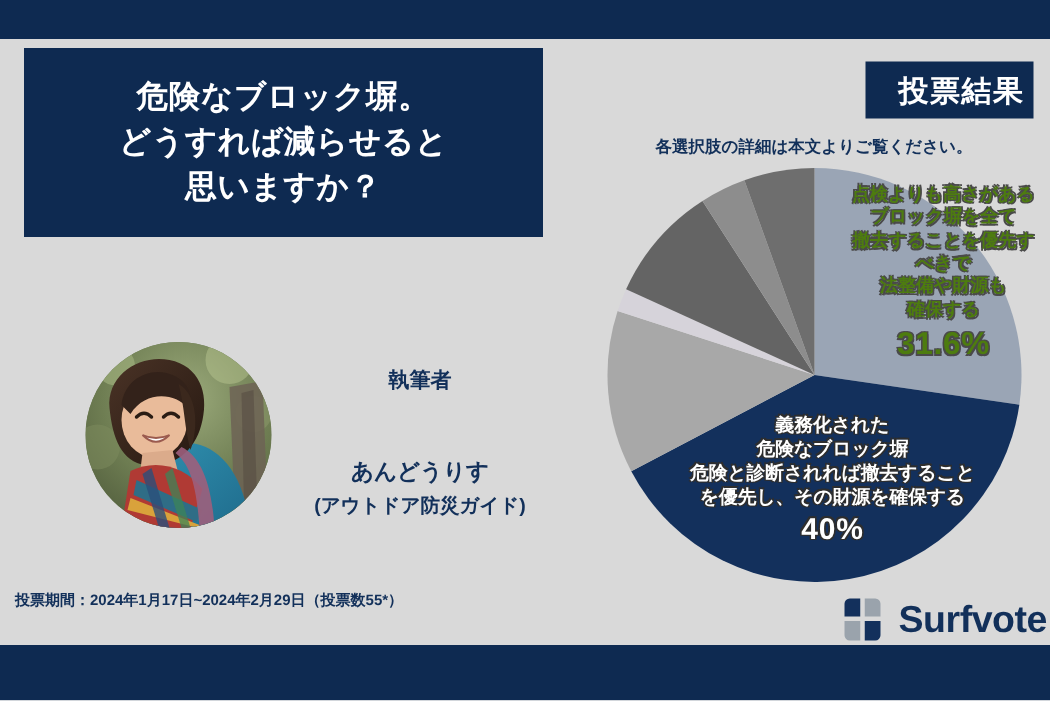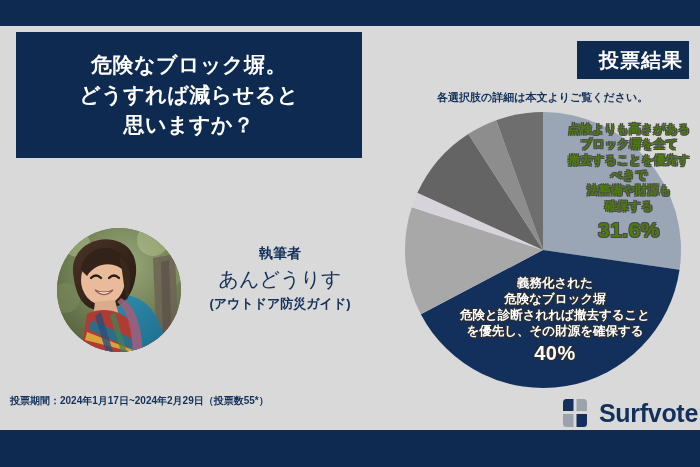--- a/index.html
+++ b/index.html
@@ -68,23 +68,24 @@
     width: 180px;
     text-align: center;
     color: #12305a;
   }
   .author-role {
     font-size: 14px;
     font-weight: bold;
     line-height: 1.5;
   }
   .author-name {
-    font-size: 20px;
-    font-weight: normal;
+    font-size: 15px;
+    font-weight: bold;
     line-height: 1.5;
+    margin-top: 40px;
   }
   .author-sub {
     font-size: 13px;
     font-weight: bold;
     line-height: 1.5;
   }
 
   
   .footnote {
     position: absolute;

